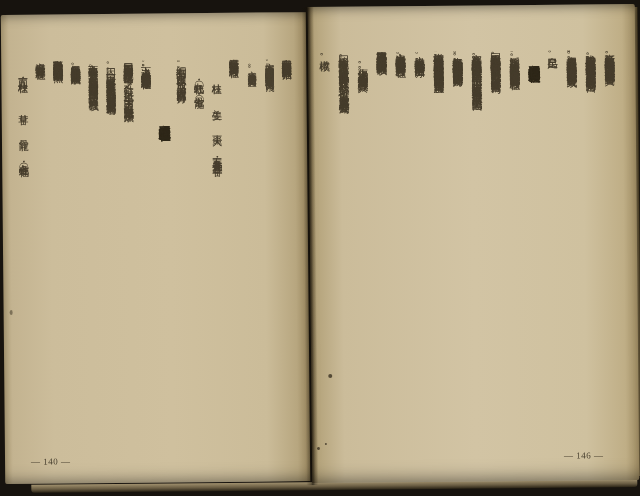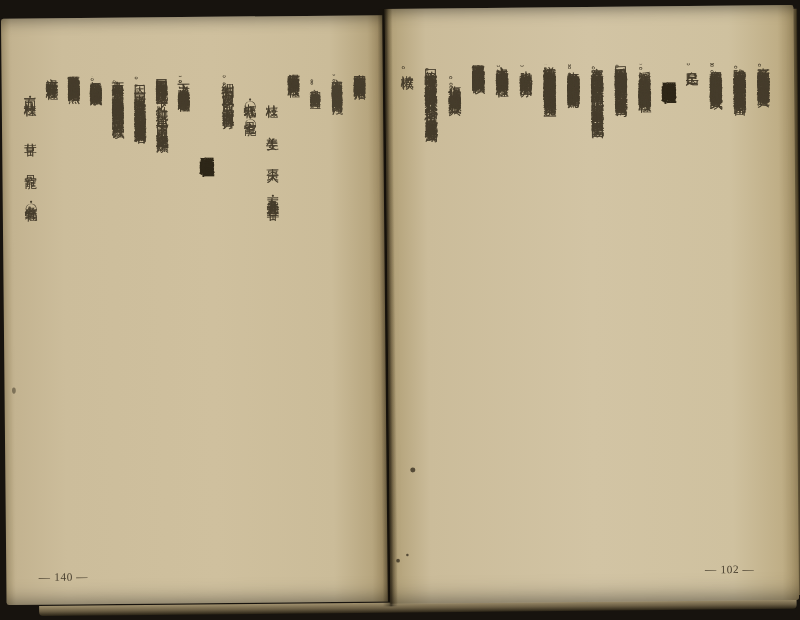--- a/index.html
+++ b/index.html
@@ -115,21 +115,21 @@
         <div class="col">以此病名爲傷寒。因非輕證。然醫以火迫於肌。劫而出汗。因亡陽也。亡陽者。言不自衛其表也。出汗以劫。因陽氣不</div>
         <div class="col">能衛於表。衛氣鬱而爲胸腹之動氣。則必發驚狂之證也。起臥不安者。亦起亦臥而不能安。乃驚狂之狀之辭也。</div>
         <div class="col">此證以亡陽而致衝逆。下之而致胸滿。內外雖如異途。然其騷擾一也。加龍骨牡蠣之意。以鎮動氣。且加蜀漆去痰</div>
         <div class="col">溪水也。亦由衝逆而逕運痰氣於心胸也。</div>
         <div class="col">火邪者。桂枝去芍藥加蜀漆龍骨牡蠣救逆湯主之。（金匱要略）</div>
         <div class="col">〔註〕勿誤藥室方函口訣本方條曰。此方主火邪。故湯火傷之煩悶疼痛者。及灸瘡發熱者有效。以牡蠣一味麻油</div>
         <div class="col ind1">調塗湯火傷。則火毒得去。其效可推想而知矣。</div>
         <div class="col">方輿輗本方條曰。不寐之人。徹夜騷擾。一目亦不得眠。及於五六夜時。必發狂。可懼也。最宜服此方。蜀漆去心腹之邪</div>
         <div class="col">樸樕。</div>
       </div>
-      <div class="pagenum">— 102 —</div>
+      <div class="pagenum">— 146 —</div>
     </div>
 
     <div class="gutter"></div>
 
     <div class="speck" style="left:324px;top:367px;width:4px;height:4px;"></div>
     <div class="speck" style="left:312px;top:440px;width:3px;height:3px;"></div>
     <div class="speck" style="left:320px;top:436px;width:2px;height:2px;"></div>
     <div class="speck" style="left:6px;top:300px;width:3px;height:5px;opacity:0.5;"></div>
   </div>
 </div>

